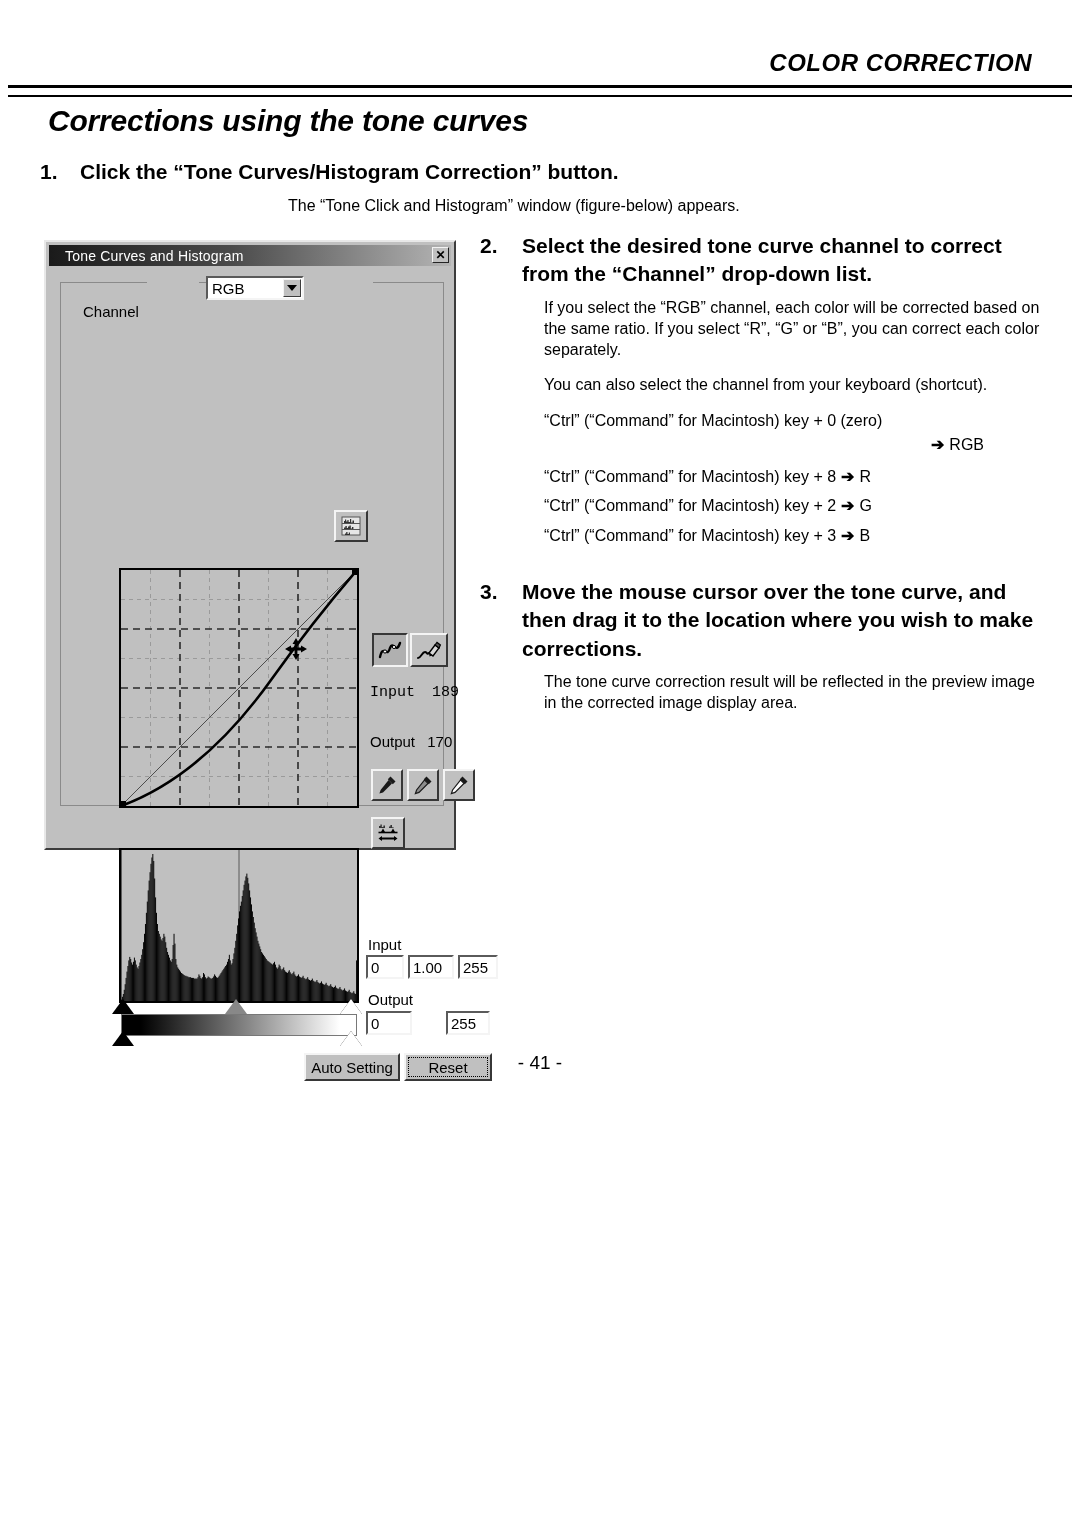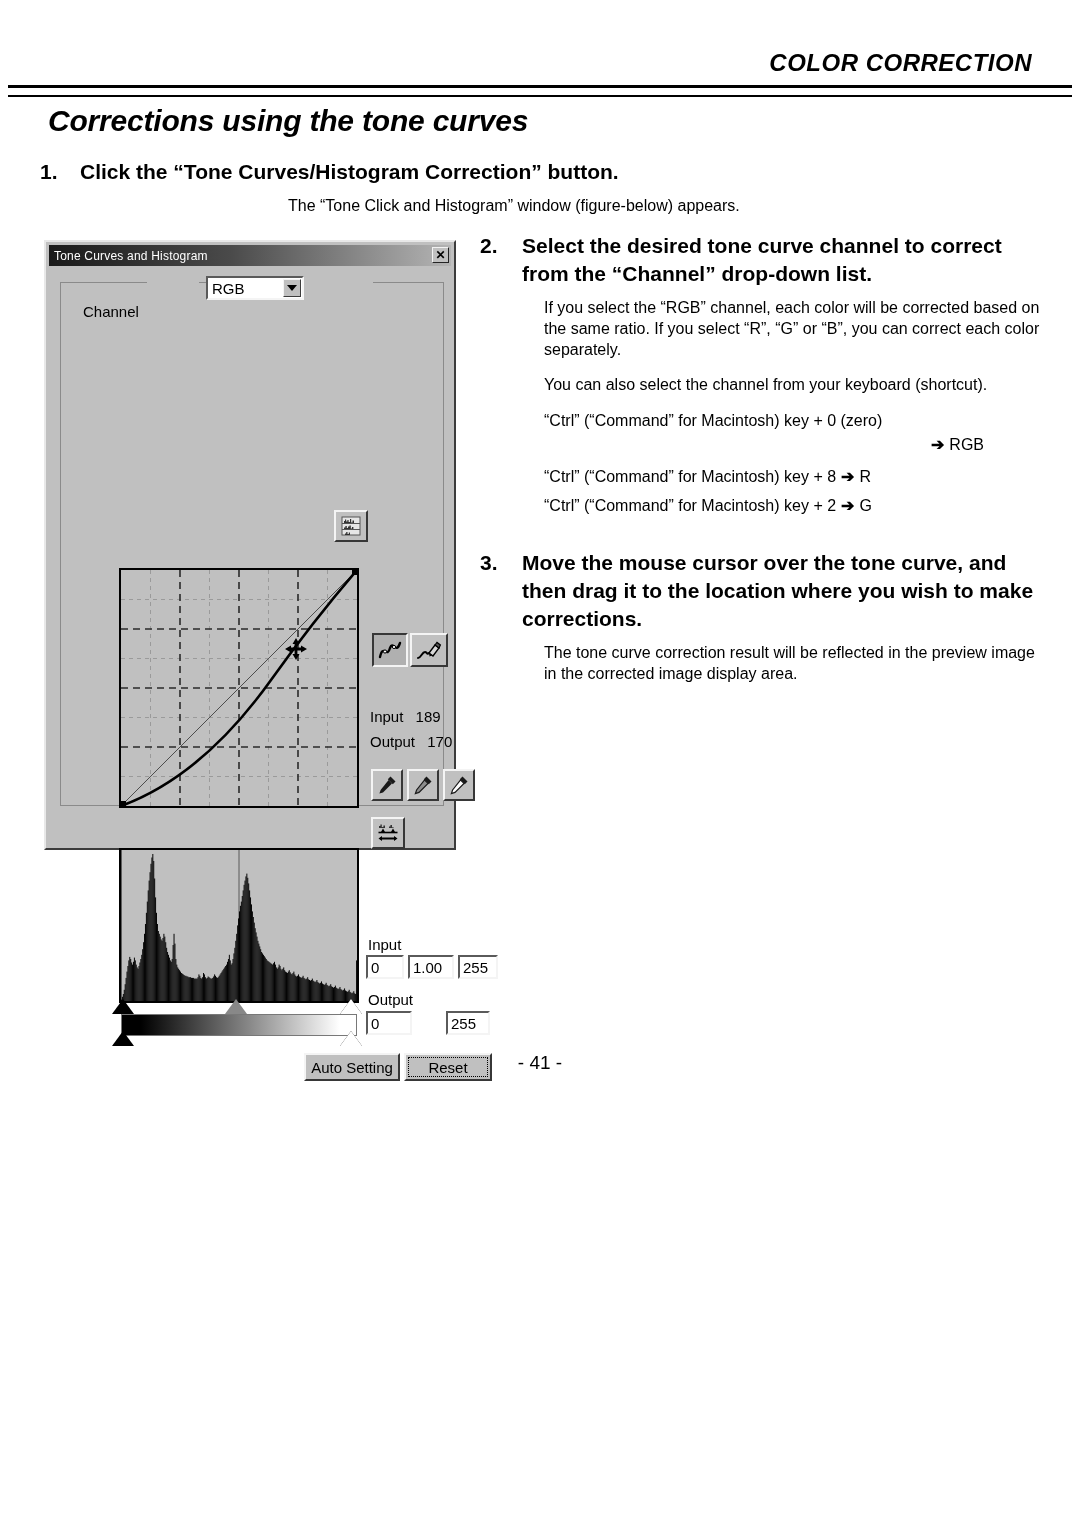--- a/index.html
+++ b/index.html
@@ -91,22 +91,22 @@
     position: absolute;
     left: 3px; top: 3px;
     width: 402px;
     height: 21px;
     background: linear-gradient(to right, #1a1a1a 0%, #4a4a4a 45%, #8e8e8e 80%, #b4b4b4 100%);
     display: flex;
     align-items: center;
   }
   .dlg-title-text {
     color: #ffffff;
-    font-size: 12px;
-    margin-left: 5px;
+    font-size: 14px;
+    margin-left: 16px;
     letter-spacing: 0.2px;
     white-space: nowrap;
     text-align: center;
   }
   .dlg-close {
     position: absolute;
     right: 2px; top: 2px;
     width: 17px; height: 16px;
     background: #c0c0c0;
     border-top: 1.5px solid #f2f2f2;
@@ -222,21 +222,21 @@
 
   
   .tool-curve { left: 326px; top: 391px; width: 36px; height: 34px; }
   .tool-pencil { left: 364px; top: 391px; width: 38px; height: 34px; }
 
   .readout {
     position: absolute;
     font-size: 15px;
     white-space: nowrap;
   }
-  .readout-input { left: 324px; top: 466px; }
+  .readout-input { left: 324px; top: 442px; font-family: Liberation Mono, monospace; }
   .readout-output { left: 324px; top: 491px; }
   .ro-label { display: inline-block; }
   .ro-value { display: inline-block; margin-left: 8px; }
 
   .eyedrop { width: 32px; height: 32px; top: 527px; }
   .eyedrop-1 { left: 325px; }
   .eyedrop-2 { left: 361px; }
   .eyedrop-3 { left: 397px; }
   .spread-btn { left: 325px; top: 575px; width: 34px; height: 32px; }
 
@@ -826,20 +826,23 @@
     <div class="shortcut-cont">
       <span class="arrow">➔</span><span>RGB</span>
     </div>
 
     <div class="shortcut-line">
       <span>“Ctrl” (“Command” for Macintosh) key + 8</span><span class="arrow">➔</span><span>R</span>
     </div>
     <div class="shortcut-line">
       <span>“Ctrl” (“Command” for Macintosh) key + 2</span><span class="arrow">➔</span><span>G</span>
     </div>
+    <div class="shortcut-line">
+      <span>“Ctrl” (“Command” for Macintosh) key + 3</span><span class="arrow">➔</span><span>B</span>
+    </div>
   </div>
 
   <div class="spacer-step3"></div>
 
   <div class="step-head">
     <span class="step-num">3.</span>
     <span class="step-text">Move the mouse cursor over the tone curve, and then drag it to the location where you wish to make corrections.</span>
   </div>
   <p class="para">The tone curve correction result will be reflected in the preview image in the corrected image display area.</p>
 </div>

